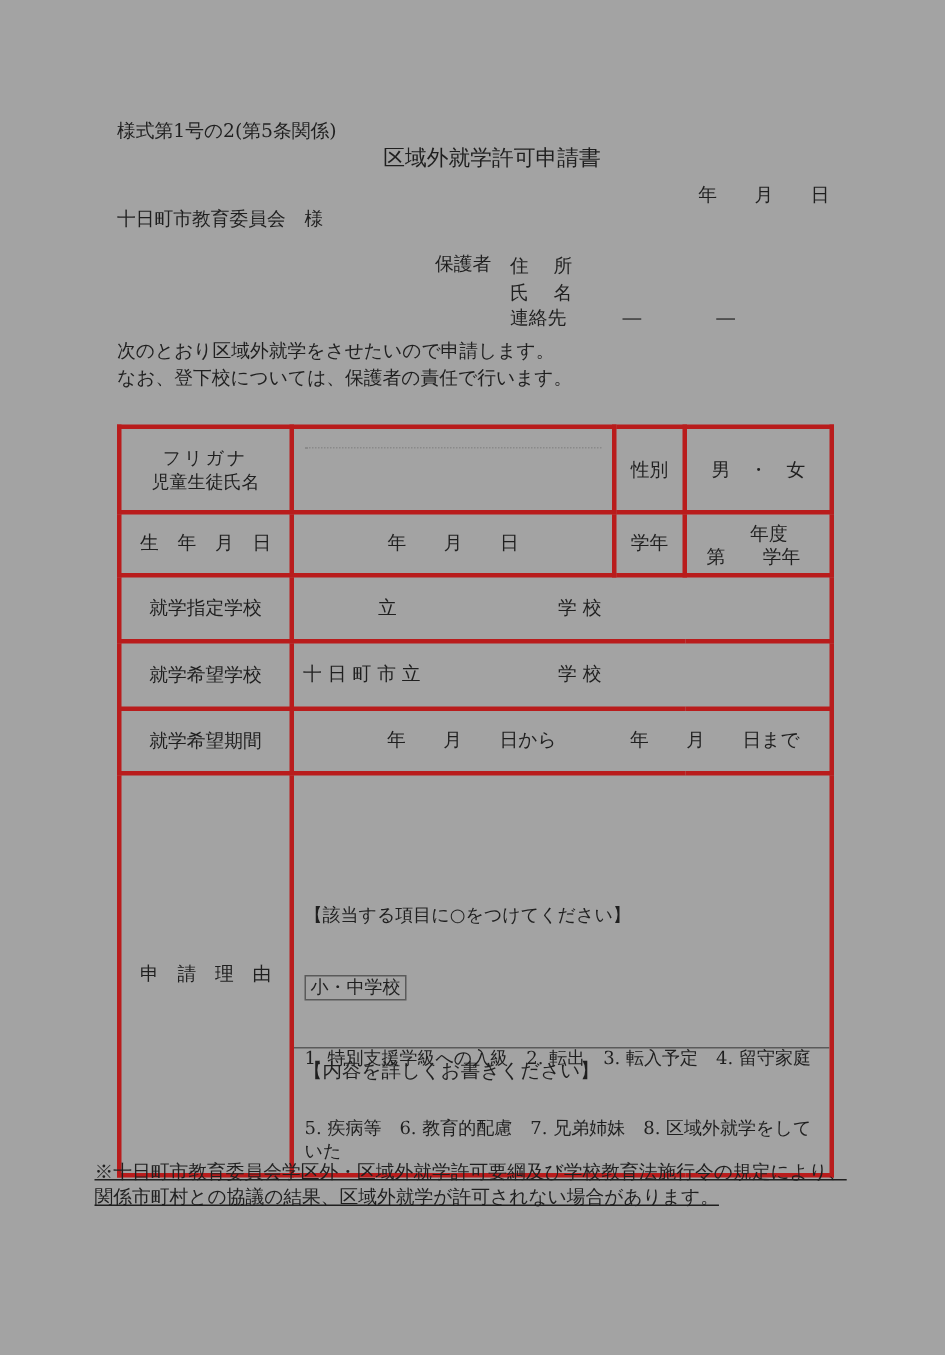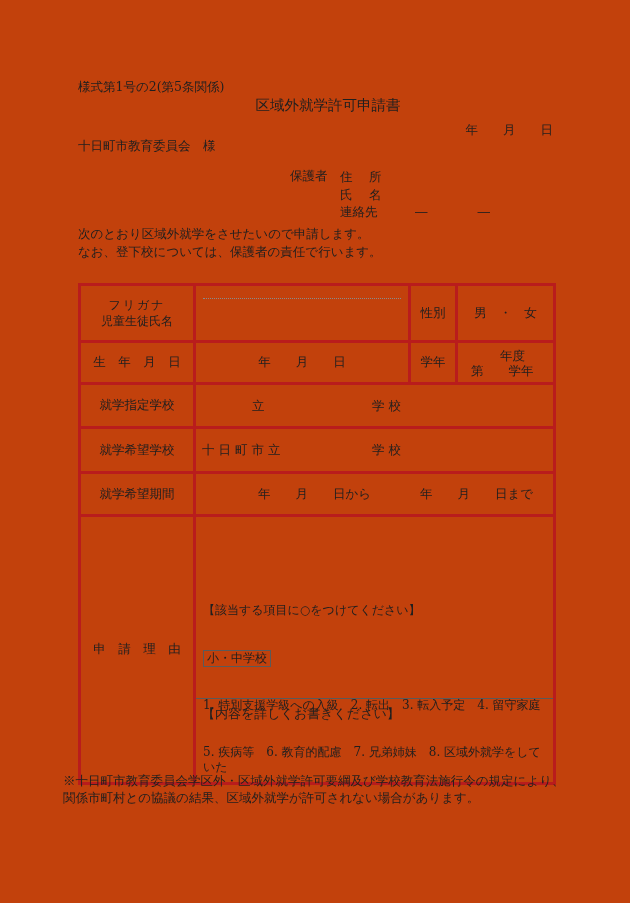--- a/index.html
+++ b/index.html
@@ -1,19 +1,19 @@
 <!DOCTYPE html>
 <html><head>
 <meta charset="utf-8">
 <style>
   html,body{margin:0;padding:0;background:#e8e8e8;}
   .page{
     position:relative;
     width:630px;height:903px;
-    background:#c2410c;
+    background:#a3a3a3;
     font-family:"DejaVu Serif","Liberation Serif",serif;
     color:#1f1f1f;
     font-size:12.5px;
     overflow:hidden;
   }
   .abs{position:absolute;}
   .form-number{left:78px;top:79px;}
   .title{left:78px;top:96px;width:500px;text-align:center;font-size:14.5px;}
   .date-line{right:77px;top:122px;}
   .addressee{left:78px;top:138px;}
@@ -60,21 +60,21 @@
     height:126px;border-bottom:1px solid #5a5a5a;
     padding:2px 5px 0 7px;font-size:12px;line-height:15.4px;
     white-space:pre-wrap;
   }
   .boxed{
     display:inline-block;border:1px solid #5a5a5a;
     padding:0 3px;line-height:14.5px;margin:1px 0;
   }
   .reason-bottom{padding:6px 6px;font-size:13px;}
   .footer{left:63px;top:772px;}
-  .footer div{line-height:17px;}
+  .footer div{line-height:17px;text-decoration:underline;}
 </style>
 </head>
 <body>
 
 <div class="page">
 
   <div class="abs form-number">様式第1号の2(第5条関係)</div>
   <div class="abs title">区域外就学許可申請書</div>
   <div class="abs date-line">年　　月　　日</div>
   <div class="abs addressee">十日町市教育委員会　様</div>

